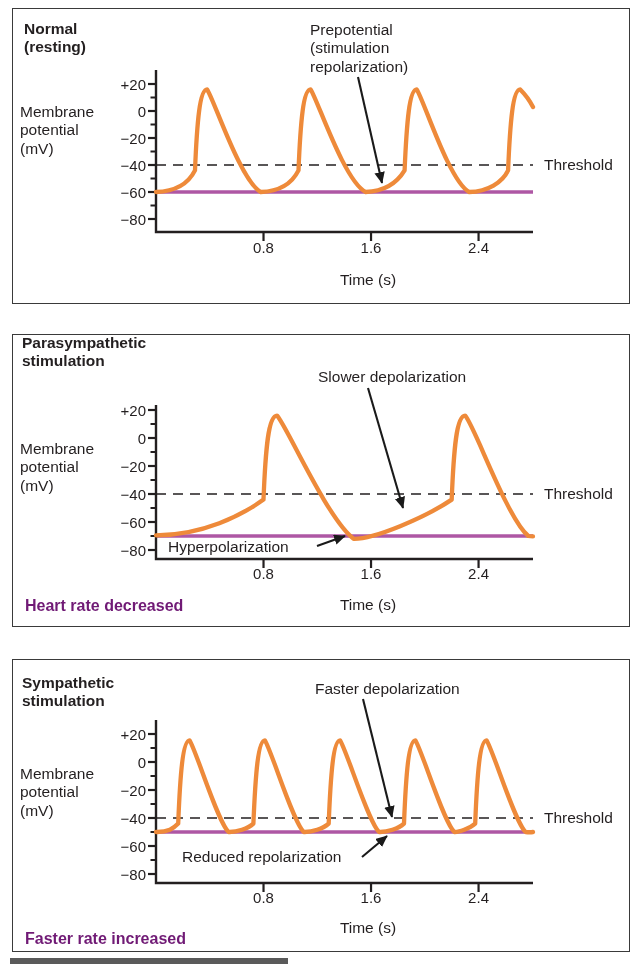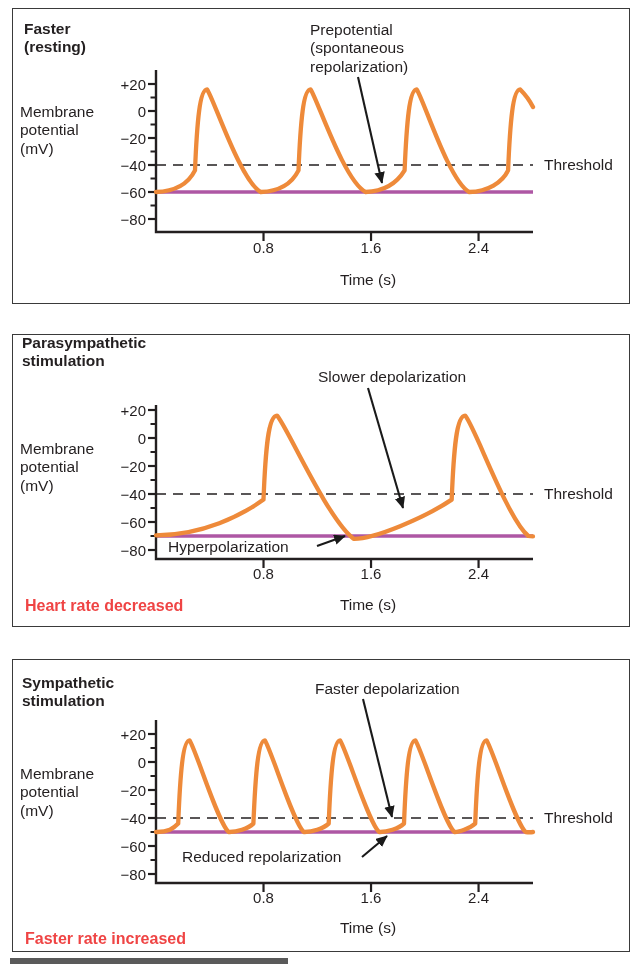--- a/index.html
+++ b/index.html
@@ -13,21 +13,21 @@
   }
   #panel1{top:8px;height:296px}
   #panel2{top:334px;height:293px}
   #panel3{top:659px;height:293px}
   #fig-svg{position:absolute;left:0;top:0;z-index:2;pointer-events:none}
   .txt{position:absolute;z-index:3;font-size:15.5px;line-height:18.4px;white-space:nowrap}
   .ttl{font-weight:bold}
   .ln{display:block}
   .vc{transform:translateY(-50%)}
   .hc{transform:translateX(-50%)}
-  .note{position:absolute;z-index:3;font-weight:bold;font-size:16px;line-height:18px;color:#ef4444;white-space:nowrap}
+  .note{position:absolute;z-index:3;font-weight:bold;font-size:16px;line-height:18px;color:#701a75;white-space:nowrap}
   .ytick{position:absolute;z-index:3;left:86px;width:60px;text-align:right;
          transform:translateY(-50%);font-size:15px;line-height:15px}
   .xtick{position:absolute;z-index:3;transform:translateX(-50%);font-size:15px;line-height:16px}
   .strip{position:absolute;left:10px;top:958px;width:278px;height:6px;background:#5a5a5a;z-index:1}
 </style>
 </head>
 <body>
 
 <div class="panel" id="panel1"></div>
 <div class="panel" id="panel2"></div>
@@ -94,33 +94,33 @@
     <line x1="150.5" y1="860" x2="156" y2="860" stroke="#231F20" stroke-width="2"></line>
     <line x1="263.52" y1="883" x2="263.52" y2="892" stroke="#231F20" stroke-width="2.2"></line>
     <line x1="371.04" y1="883" x2="371.04" y2="892" stroke="#231F20" stroke-width="2.2"></line>
     <line x1="478.56" y1="883" x2="478.56" y2="892" stroke="#231F20" stroke-width="2.2"></line>
     <path d="M 156.0 832.0 C 168.1 832.3, 173.5 828.5, 178.2 823.6 C 180.2 773.2, 182.9 740.3, 189.6 740.3 C 196.3 750.8, 217.8 822.2, 228.6 832.0 C 236.6 832.3, 248.1 828.5, 253.4 823.6 C 255.5 773.2, 258.1 740.3, 264.9 740.3 C 271.6 750.8, 293.1 822.2, 303.8 832.0 C 311.9 832.3, 323.3 828.5, 328.7 823.6 C 330.7 773.2, 333.4 740.3, 340.1 740.3 C 346.8 750.8, 368.4 822.2, 379.1 832.0 C 387.2 832.3, 398.6 828.5, 404.0 823.6 C 406.0 773.2, 408.7 740.3, 415.4 740.3 C 422.1 750.8, 443.6 822.2, 454.4 832.0 C 458.4 832.3, 469.8 828.5, 475.2 823.6 C 477.2 773.2, 479.9 740.3, 486.6 740.3 C 493.3 750.8, 514.8 822.2, 525.6 832.0 C 528.3 832.3, 531.0 832.3, 533.0 832.0" stroke="#EE8A3A" stroke-width="4.3" fill="none" stroke-linecap="round" stroke-linejoin="round"></path>
     <line x1="363" y1="699" x2="392" y2="817" stroke="#1a1a1a" stroke-width="2.1" marker-end="url(#ah)"></line>
     <line x1="362" y1="857" x2="387" y2="836" stroke="#1a1a1a" stroke-width="2.1" marker-end="url(#ah)"></line>
   </svg>
 
 <div class="txt ttl" style="left:24px;top:20px">
-  <span class="ln">Faster</span>
+  <span class="ln">Normal</span>
   <span class="ln">(resting)</span>
 </div>
 <div class="txt" style="left:20px;top:103px">
   <span class="ln">Membrane</span>
   <span class="ln">potential</span>
   <span class="ln">(mV)</span>
 </div>
 <div class="txt vc" style="left:544px;top:165px">Threshold</div>
 <div class="txt hc" style="left:368px;top:271px">Time (s)</div>
 <div class="txt" style="left:310px;top:21px">
   <span class="ln">Prepotential</span>
-  <span class="ln">(spontaneous</span>
+  <span class="ln">(stimulation</span>
   <span class="ln">repolarization)</span>
 </div>
 
 <div class="txt ttl" style="left:22px;top:334px">
   <span class="ln">Parasympathetic</span>
   <span class="ln">stimulation</span>
 </div>
 <div class="txt" style="left:20px;top:440px">
   <span class="ln">Membrane</span>
   <span class="ln">potential</span>

